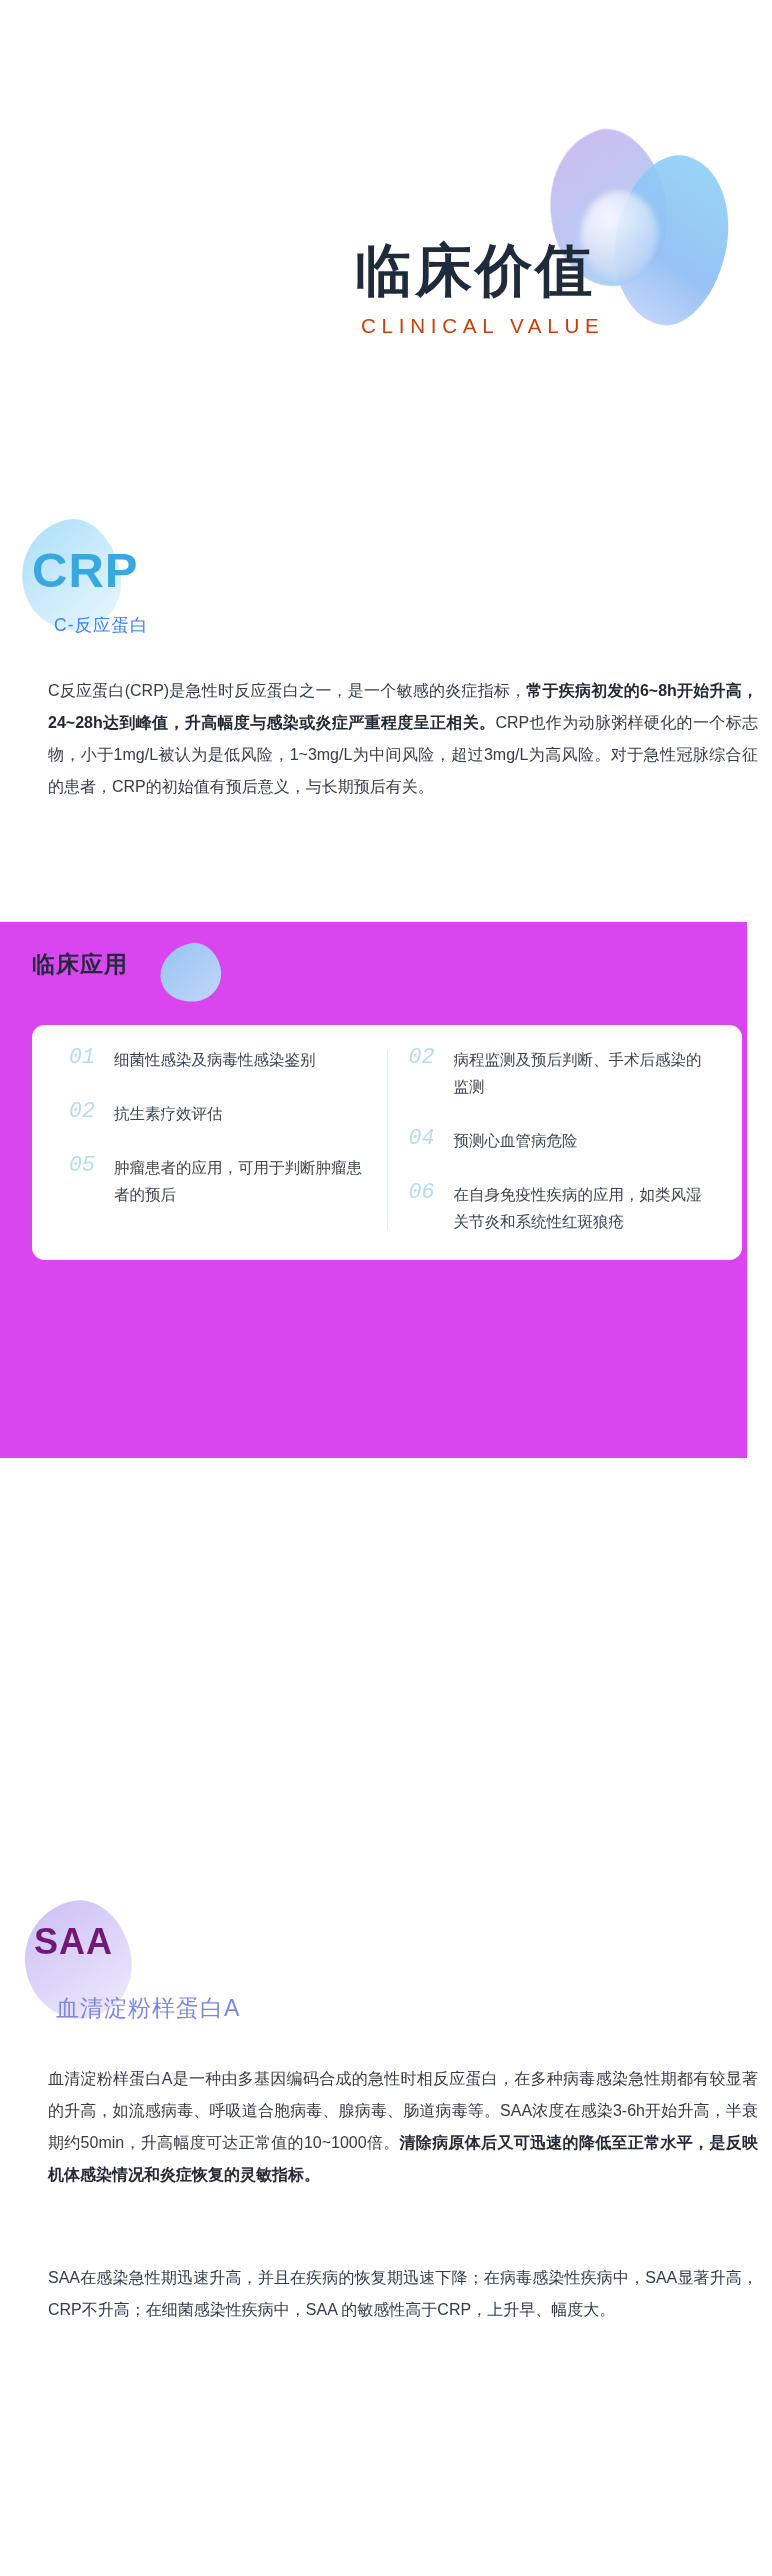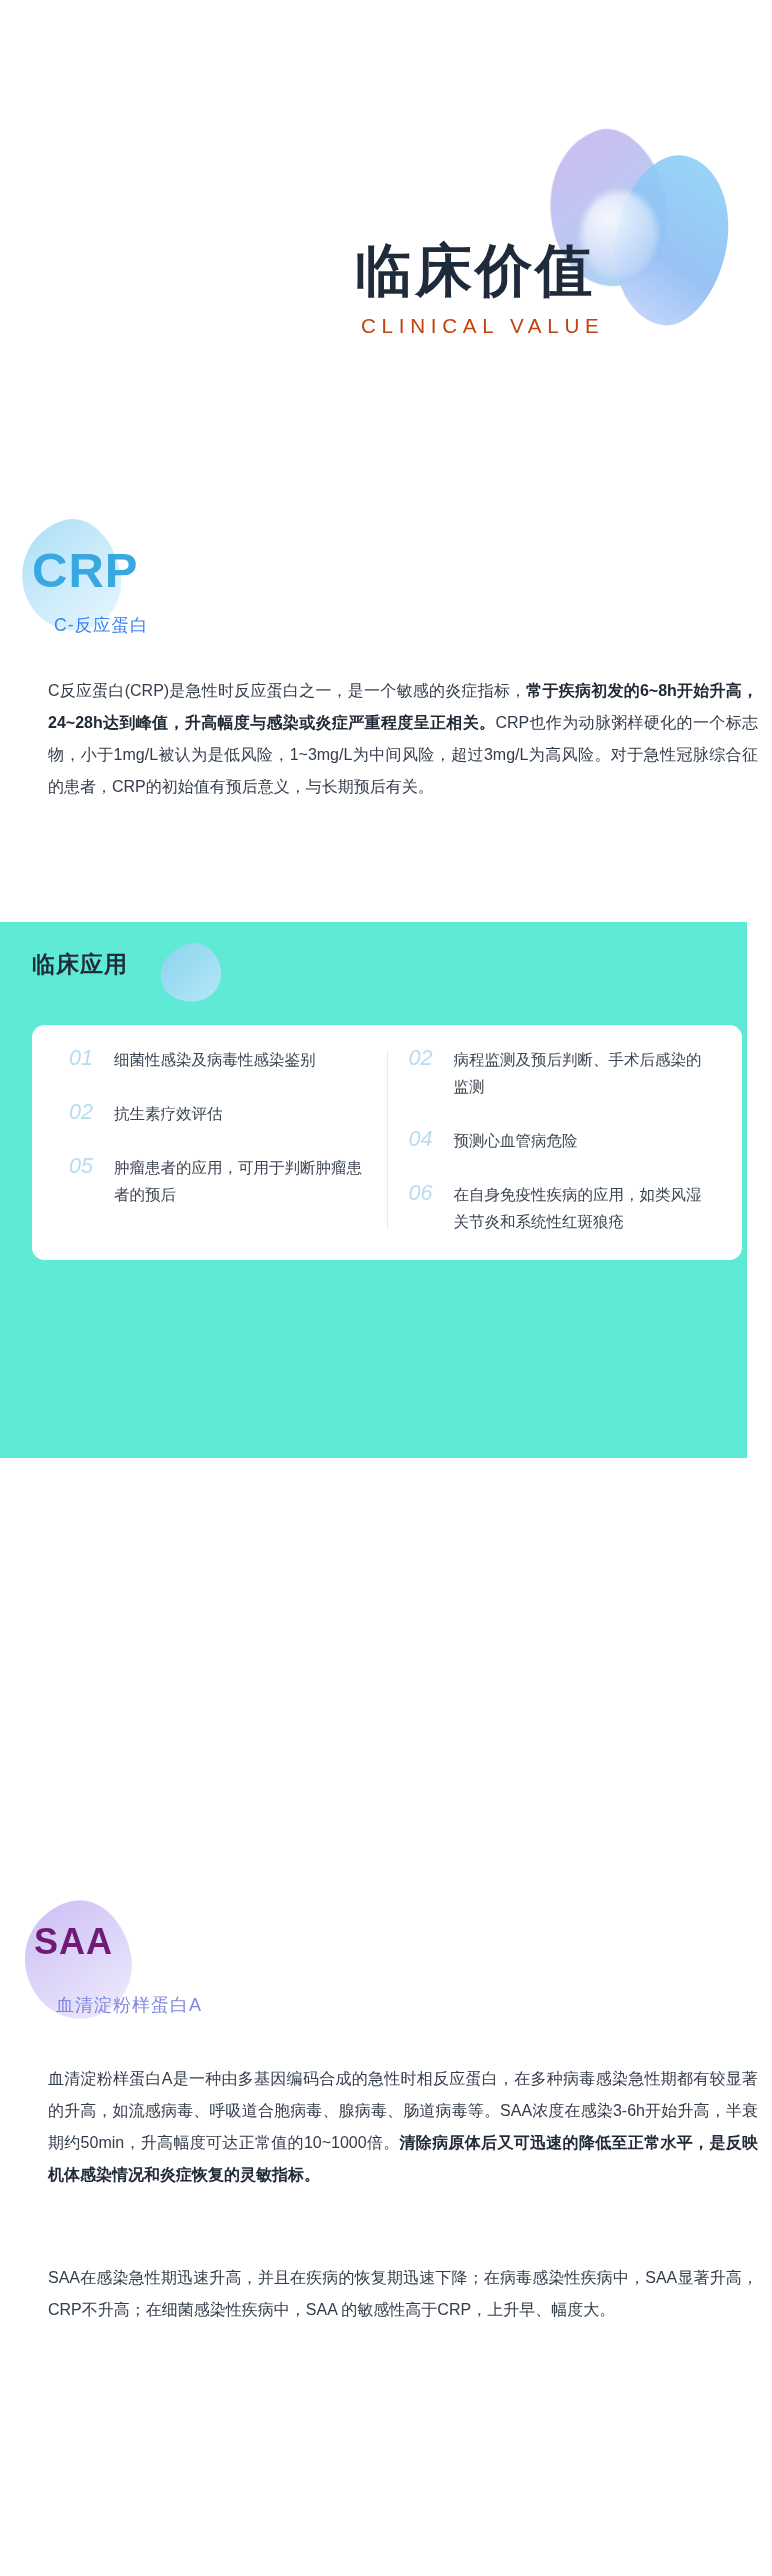--- a/index.html
+++ b/index.html
@@ -103,21 +103,21 @@
     color: #333c4a;
     text-align: justify;
   }
   .para-block b { font-weight: 700; color: #222a36; }
 
   
   .app-band {
     position: absolute;
     left: 0;
     width: 747px;
-    background: #5eead4;
+    background: #d946ef;
   }
   .app-band-title-wrap {
     position: absolute;
     left: 32px; top: 27px;
     width: 216px; height: 46px;
   }
   .app-band-deco {
     position: absolute;
     left: 128px; top: -5.2px;
     width: 61px; height: 58px;
@@ -158,21 +158,21 @@
     width: 1px;
     background: #e2eef3;
   }
   .app-item {
     display: flex;
     align-items: flex-start;
     margin-bottom: 27px;
   }
   .app-item:last-child { margin-bottom: 0; }
   .app-num {
-    font-family: Liberation Sans, sans-serif;
+    font-family: Liberation Mono, monospace;
     font-style: italic;
     font-size: 21.6px;
     color: #b7dcf0;
     min-width: 45px;
     line-height: 1.1;
     font-weight: 400;
   }
   .app-text {
     font-size: 15.5px;
     line-height: 27px;
@@ -195,21 +195,21 @@
     left: 34px;
     font-size: 36px;
     font-weight: 700;
     color: #701a75;
     letter-spacing: 1px;
     line-height: 1;
   }
   .saa-sub {
     position: absolute;
     left: 56px;
-    font-size: 18px;
+    font-size: 23px;
     color: #7d86e0;
     letter-spacing: 1px;
   }
 </style>
 </head>
 <body>
 
 <section class="hero">
   <div class="hero-blob-a"></div>
   <div class="hero-blob-b"></div>

